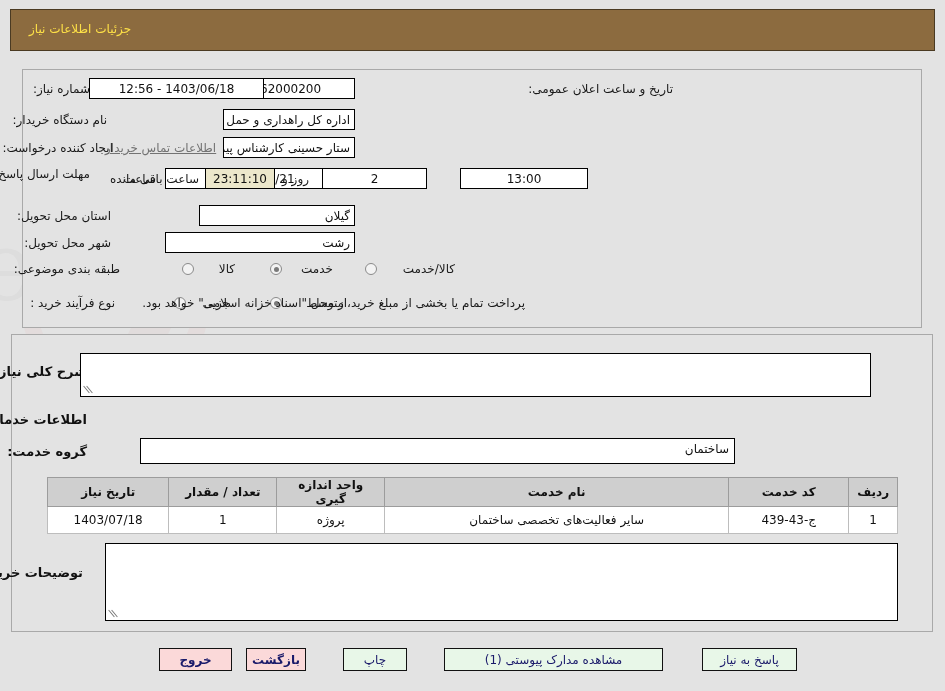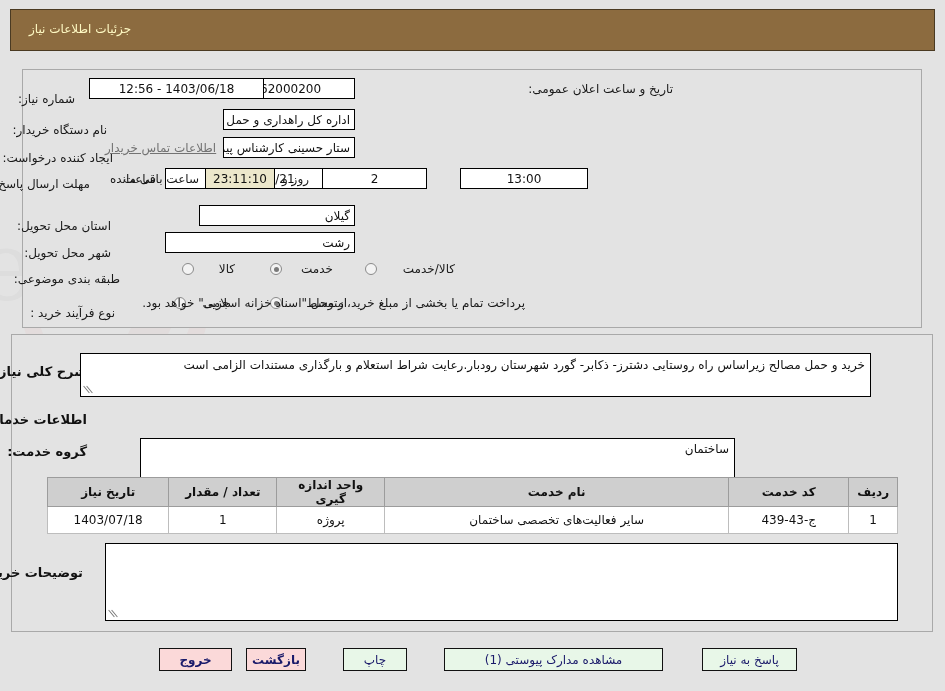--- a/index.html
+++ b/index.html
@@ -36,21 +36,21 @@
     width: 925px;
     height: 42px;
     background: #8c6b3f;
     border: 1px solid #4a3a22;
     box-sizing: border-box;
     z-index: 2;
   }
   .titlebar-text {
     position: absolute;
     left: 18px; top: 12px;
-    color: #fef9c3;
+    color: #fde047;
     font-size: 12px;
     white-space: nowrap;
   }
 
   
   .panel {
     position: absolute;
     border: 1px solid #a9a9a9;
     background: #e3e3e3;
     box-sizing: border-box;
@@ -60,21 +60,21 @@
   #panel-mid   { right: 12px; top: 334px; width: 922px; height: 298px; }
 
   
   .lbl {
     position: absolute;
     white-space: nowrap;
     font-size: 12px;
     color: #1a1a1a;
     z-index: 3;
   }
-  .lbl.rt { text-align: left; margin-top: 10px; }
+  .lbl.rt { text-align: right; }
   .box {
     position: absolute;
     background: #ffffff;
     border: 1px solid #000000;
     box-sizing: border-box;
     font-size: 12px;
     color: #111;
     display: flex;
     align-items: center;
     overflow: hidden;
@@ -288,28 +288,27 @@
 <div class="radio" style="right:759px; top:297px;"></div>
 <div class="lbl" style="right:715px; top:296px;">جزیی</div>
 <div class="radio on" style="right:663px; top:297px;"></div>
 <div class="lbl" style="right:601px; top:296px;">متوسط</div>
 <div class="lbl" style="right:420px; left:30px; top:296px; text-align:right;">پرداخت تمام یا بخشی از مبلغ خرید،از محل "اسناد خزانه اسلامی" خواهد بود.</div>
 
 <div class="panel" id="panel-mid"></div>
 
 <div class="fld-label" style="right:858px; top:364px; width:80px;">شرح کلی نیاز:</div>
 <div class="ta" style="right:74px; left:80px; top:353px; height:44px;">
-  <span>خرید و حمل مصالح زیراساس راه روستایی دشترز- ذکابر- گورد شهرستان رودبار.رعایت شراط استعلام و بارگذاری مستندات  الزامی است</span>
   <span class="grip"></span>
 </div>
 
 <div class="sec-head" style="right:858px; top:412px;">اطلاعات خدمات مورد نیاز</div>
 
 <div class="fld-label" style="right:858px; top:444px;">گروه خدمت:</div>
-<div class="ta" style="right:210px; left:140px; top:438px; height:40px; padding-top:2px;">
+<div class="ta" style="right:210px; left:140px; top:438px; height:26px; padding-top:2px;">
   <span>ساختمان</span>
 </div>
 
 <table class="tbl">
   <thead>
     <tr>
       <th style="width:36px;">ردیف</th>
       <th style="width:115px;">کد خدمت</th>
       <th style="width:373px;">نام خدمت</th>
       <th style="width:105px;">واحد اندازه گیری</th>

